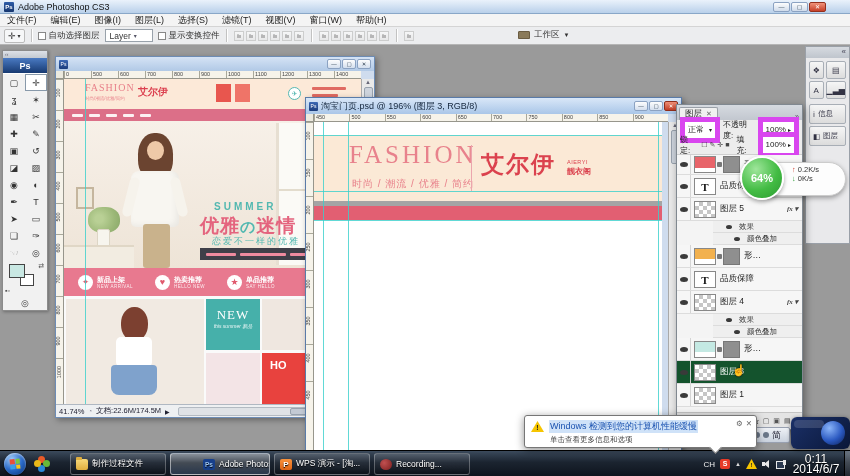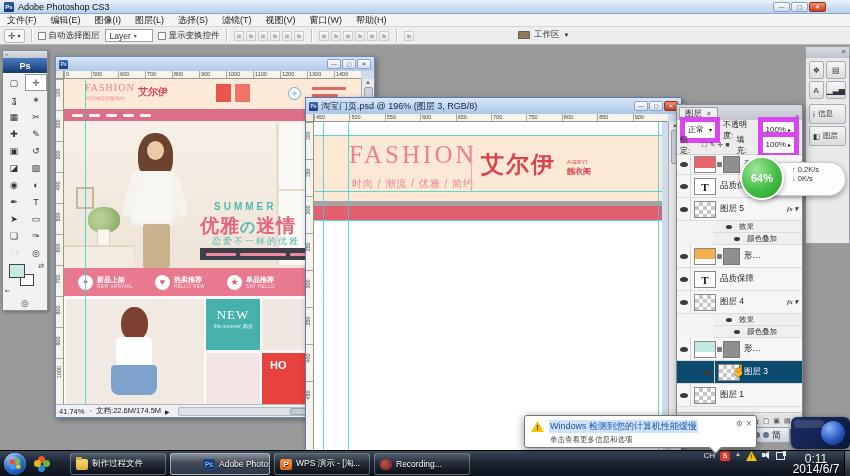--- a/index.html
+++ b/index.html
@@ -185,21 +185,21 @@
   .lr.mask .masklink,.lr.mask .maskthumb{display:block;}
   .lr.fxhead{padding-left:10px;}
   .lr.fxitem{padding-left:18px;}
   .lr.fxhead .eyebox,.lr.fxitem .eyebox{border-right:none;width:12px;}
   .lr.fxhead .eye,.lr.fxitem .eye{width:6px;height:4px;}
   .lbl{font-size:8.5px;color:#222;margin-left:4px;white-space:nowrap;overflow:hidden;}
   .lr.fxhead .lbl,.lr.fxitem .lbl{font-size:7.5px;color:#333;}
   .fxbadge{display:none;margin-left:auto;margin-right:4px;font:italic bold 7px "Liberation Serif",serif;color:#444;}
   .fxbadge::after{content:"fx ▾";}
   .lr.fx .fxbadge{display:block;}
-  .lr.selected{background:#0c4a6e;padding-left:24px;}
+  .lr.selected{background:#14532d;}
   .lr.selected .lbl{color:#fff;}
   .hand{display:none;position:absolute;left:55px;top:3px;font-size:11px;color:#fff;text-shadow:0 0 2px #000;}
   .hand::after{content:"☝";}
   .lr.selected .hand{display:block;}
   .lp-foot{height:17px;background:#e4e4e4;border-top:1px solid #c4c4c4;display:flex;align-items:center;
     justify-content:flex-end;gap:4px;padding:0 5px;font-size:7px;color:#555;}
 
   
   .dock{position:absolute;left:805px;top:46px;width:45px;height:198px;background:#e9e9eb;
     border:1px solid #9aa0a8;z-index:3;}
@@ -264,21 +264,21 @@
   .tbtn.active{background:linear-gradient(rgba(255,255,255,.42),rgba(255,255,255,.18) 45%,rgba(120,160,210,.25));
     border-color:rgba(255,255,255,.5);padding-left:32px;}
   .ic{width:12px;height:11px;flex:0 0 auto;position:relative;border-radius:2px;}
   .ic.folder{background:linear-gradient(#f6d87a,#dfae3e);border-radius:1px 2px 2px 2px;}
   .ic.folder::before{content:"";position:absolute;left:0;top:-2px;width:6px;height:3px;background:#dfae3e;border-radius:1px 1px 0 0;}
   .ic.ps{background:#17408c;color:#9cc3f0;font-size:6.5px;font-weight:bold;text-align:center;line-height:11px;}
   .ic.ps::after{content:"Ps";}
   .ic.wps{background:linear-gradient(#f8923c,#e06414);color:#fff;font-size:8px;font-weight:bold;text-align:center;line-height:11px;}
   .ic.wps::after{content:"P";}
   .ic.rec{background:radial-gradient(circle at 35% 35%,#c05050,#7c1f1f);border-radius:50%;}
-  .tray{position:absolute;right:64px;top:0;height:26px;display:flex;align-items:flex-start;gap:5px;color:#eee;font-size:8px;}
+  .tray{position:absolute;right:64px;top:0;height:26px;display:flex;align-items:center;gap:5px;color:#eee;font-size:8px;}
   .sbadge{width:10px;height:10px;background:#e83a28;border-radius:2px;color:#fff;font-weight:bold;
     font-size:7px;text-align:center;line-height:10px;}
   .caret{font-size:6px;color:#ddd;}
   .twarn{width:11px;height:10px;background:#f6c500;clip-path:polygon(50% 0,100% 100%,0 100%);
     font-size:6px;font-weight:bold;color:#222;text-align:center;line-height:12px;}
   .spk{width:9px;height:8px;position:relative;}
   .spk::before{content:"";position:absolute;left:0;top:2px;width:3px;height:4px;background:#e8e8e8;}
   .spk::after{content:"";position:absolute;left:2px;top:0;border-top:4px solid transparent;border-bottom:4px solid transparent;border-right:5px solid #e8e8e8;}
   .net{width:10px;height:9px;position:relative;}
   .net::before{content:"";position:absolute;left:0;bottom:0;width:7px;height:6px;border:1px solid #e8e8e8;background:#2c3a50;}

